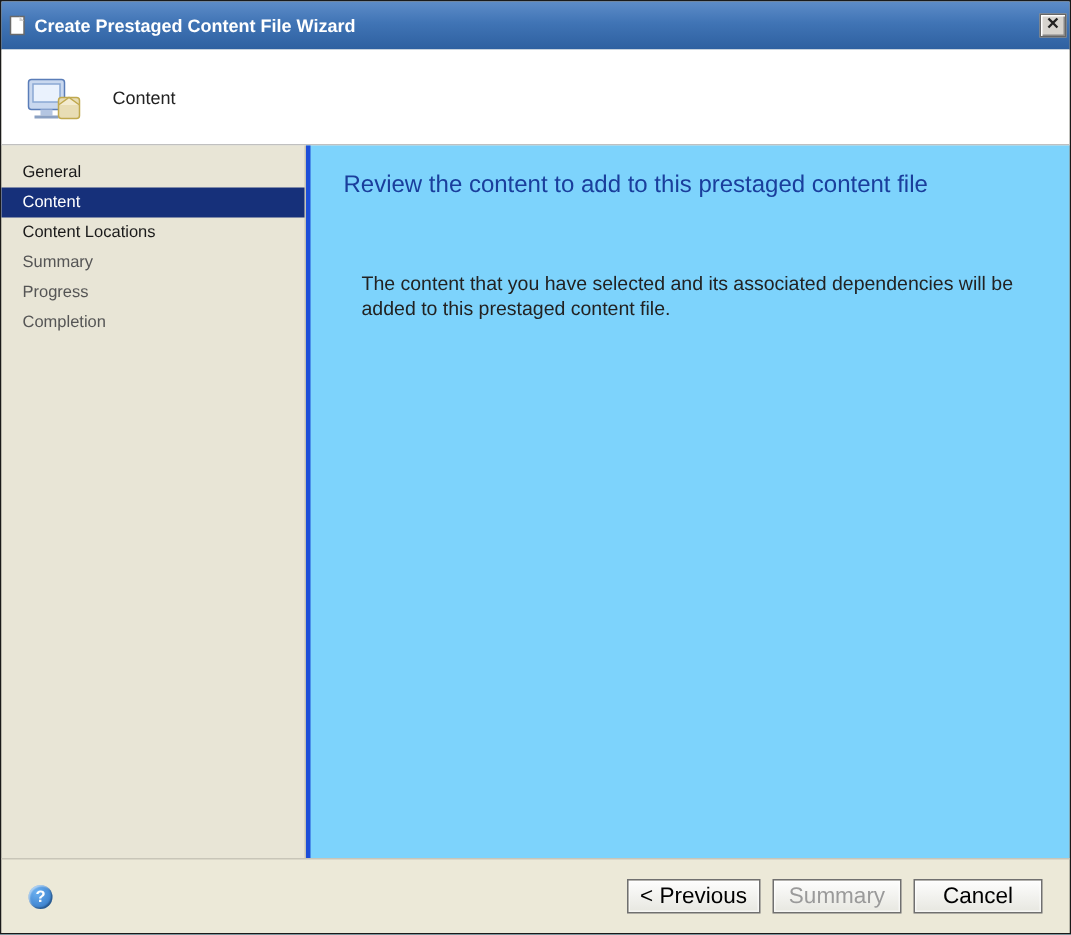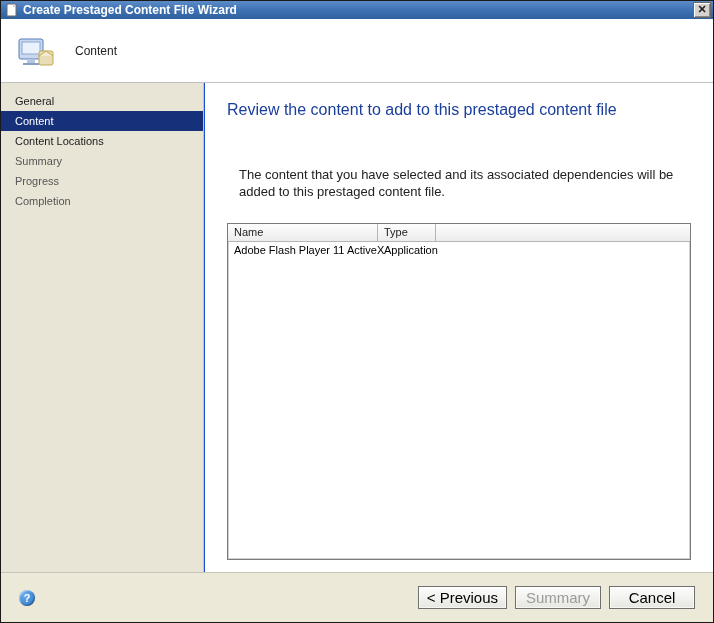--- a/index.html
+++ b/index.html
@@ -16,21 +16,21 @@
   .window {
     width: 714px;
     height: 623px;
     border: 1px solid #1a1a1a;
     background: #ece9d8;
     display: flex;
     flex-direction: column;
     box-shadow: inset 1px 1px 0 rgba(255,255,255,0.6);
   }
   .titlebar {
-    height: 18px;
+    height: 32px;
     background: linear-gradient(to bottom, #5d8cc8 0%, #4074b5 45%, #2e60a0 100%);
     display: flex;
     align-items: center;
     padding: 0 2px 0 4px;
     color: #fff;
     font-weight: bold;
     font-size: 12px;
   }
   .titlebar .doc-icon {
     width: 14px;
@@ -88,26 +88,26 @@
     color: #1a1a1a;
     cursor: default;
   }
   .nav-item.selected {
     background: #16307a;
     color: #fff;
   }
   .nav-item.sub { color: #555; }
   .main {
     flex: 1;
-    background: #ffffff;
+    background: #7dd3fc;
     padding: 18px 22px 12px 22px;
     display: flex;
     flex-direction: column;
     min-height: 0;
-    border-left: 1px solid #1d4ed8;
+    border-left: 3px solid #1d4ed8;
   }
   .main-heading {
     color: #1a3e9c;
     font-size: 16px;
     font-weight: normal;
     margin-bottom: 48px;
   }
   .main-desc {
     font-size: 13px;
     color: #222;
@@ -231,33 +231,20 @@
       <div class="nav-item">Content Locations</div>
       <div class="nav-item sub">Summary</div>
       <div class="nav-item sub">Progress</div>
       <div class="nav-item sub">Completion</div>
     </div>
 
     <div class="main">
       <div class="main-heading">Review the content to add to this prestaged content file</div>
       <div class="main-desc">The content that you have selected and its associated dependencies will be added to this prestaged content file.</div>
 
-      <div class="table-wrap">
-        <div class="table-head-row">
-          <div class="th col-name">Name</div>
-          <div class="th col-type">Type</div>
-          <div class="th"></div>
-        </div>
-        <div class="table-body">
-          <div class="tr">
-            <div class="td col-name">Adobe Flash Player 11 ActiveX</div>
-            <div class="td col-type">Application</div>
-          </div>
-        </div>
-      </div>
     </div>
 
   </div>
 
   <div class="footer">
     <div class="help-icon">?</div>
     <div class="footer-spacer"></div>
     <button class="btn">&lt; Previous</button>
     <button class="btn disabled">Summary</button>
     <button class="btn">Cancel</button>

